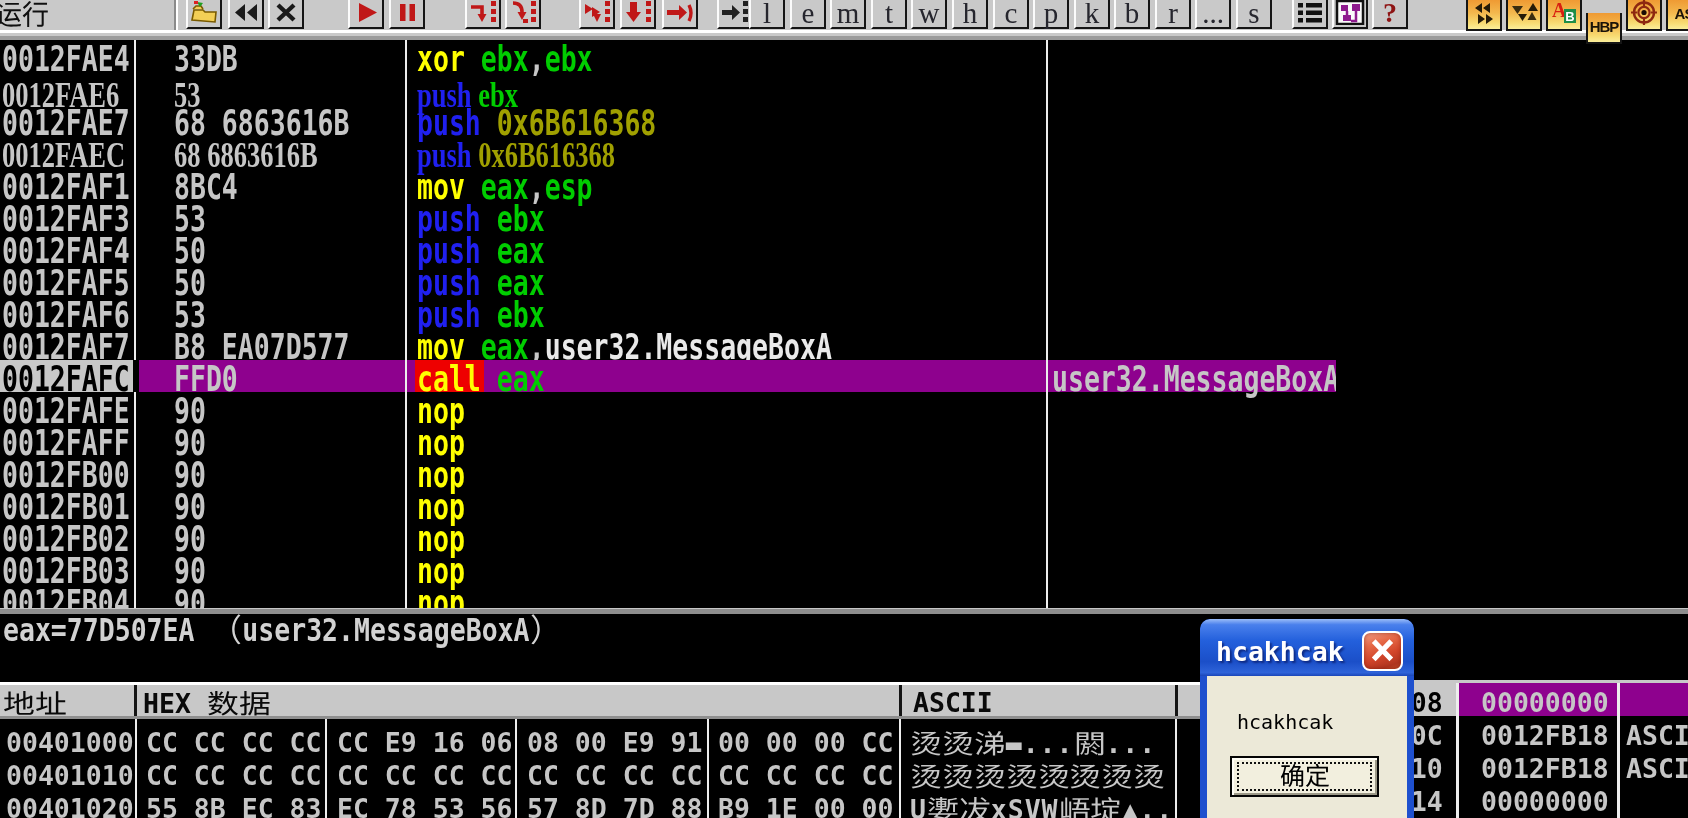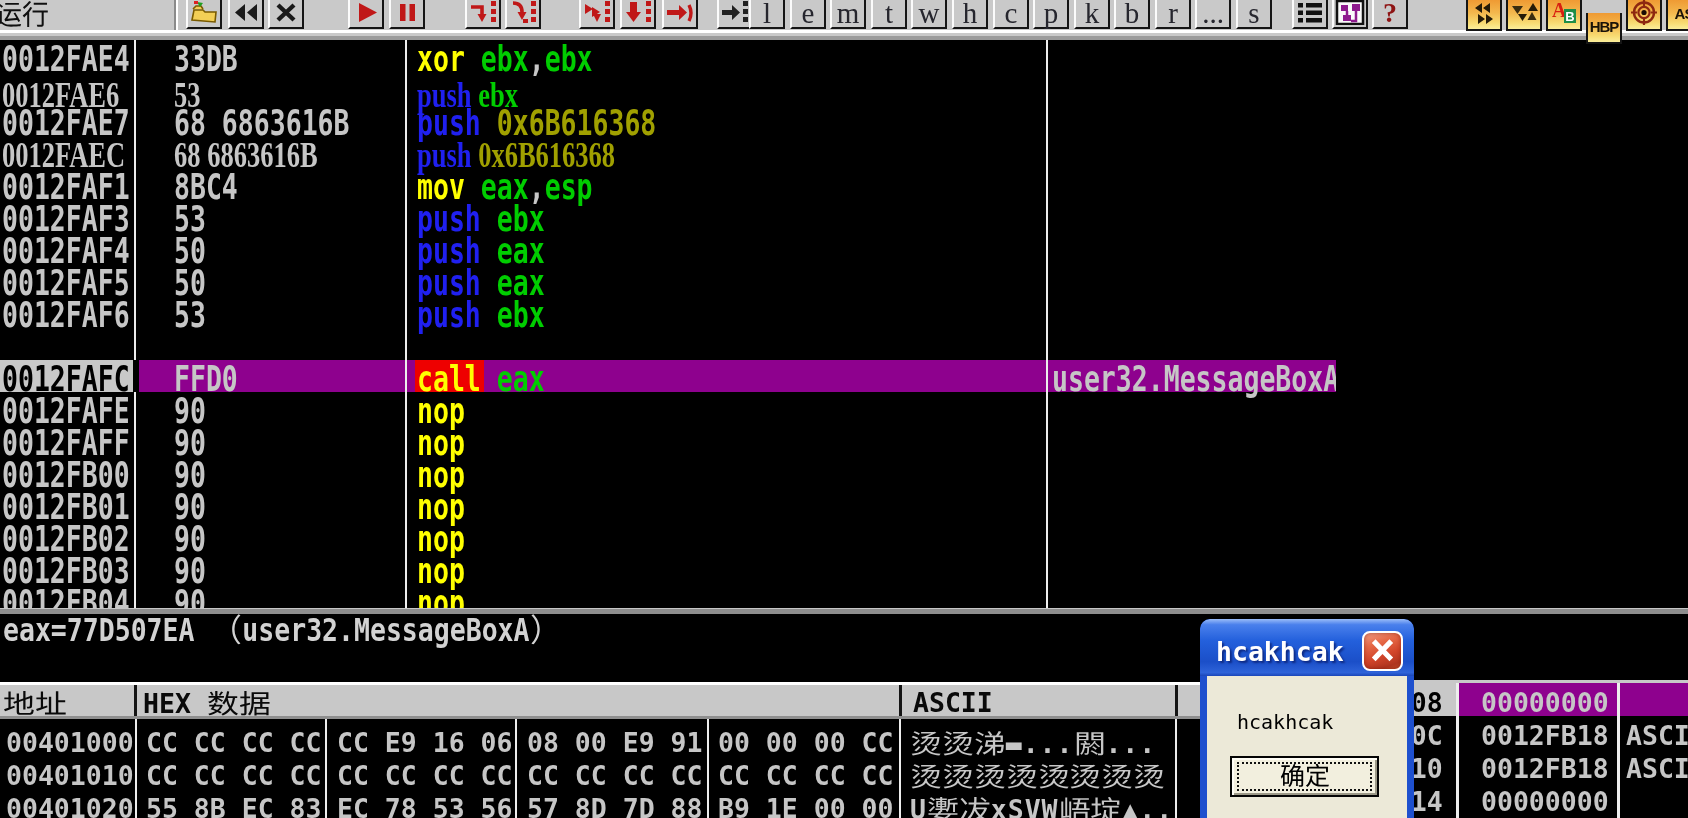--- a/index.html
+++ b/index.html
@@ -299,20 +299,25 @@
       <div class="drow" style="top: 224px;">
         <span class="d-addr">0012FAF5</span>
         <span class="d-bytes">50</span>
         <span class="d-instr"><i class="mnb" style="font-style: normal;">push </i><i class="reg" style="font-style: normal;">eax</i></span>
       </div>
       <div class="drow" style="top: 256px;">
         <span class="d-addr">0012FAF6</span>
         <span class="d-bytes">53</span>
         <span class="d-instr"><i class="mnb" style="font-style: normal;">push </i><i class="reg" style="font-style: normal;">ebx</i></span>
       </div>
+      <div class="drow" style="top: 288px;">
+        <span class="d-addr">0012FAF7</span>
+        <span class="d-bytes">B8 EA07D577</span>
+        <span class="d-instr"><i class="mn" style="font-style: normal;">mov </i><i class="reg" style="font-style: normal;">eax</i><i class="pun" style="font-style: normal;">,</i><i class="sym" style="font-style: normal;">user32.MessageBoxA</i></span>
+      </div>
       <div class="drow sel" style="top: 320px;">
         <div class="selbg-addr"></div>
         <div class="selbg-row"></div>
         <div class="callbg"></div>
         <span class="d-addr">0012FAFC</span>
         <span class="d-bytes">FFD0</span>
         <span class="d-instr"><i class="call" style="font-style: normal;">call</i><i class="pun" style="font-style: normal;"> </i><i class="reg" style="font-style: normal;">eax</i></span>
         <span class="d-comment">user32.MessageBoxA</span>
       </div>
       <div class="drow" style="top: 352px;">

